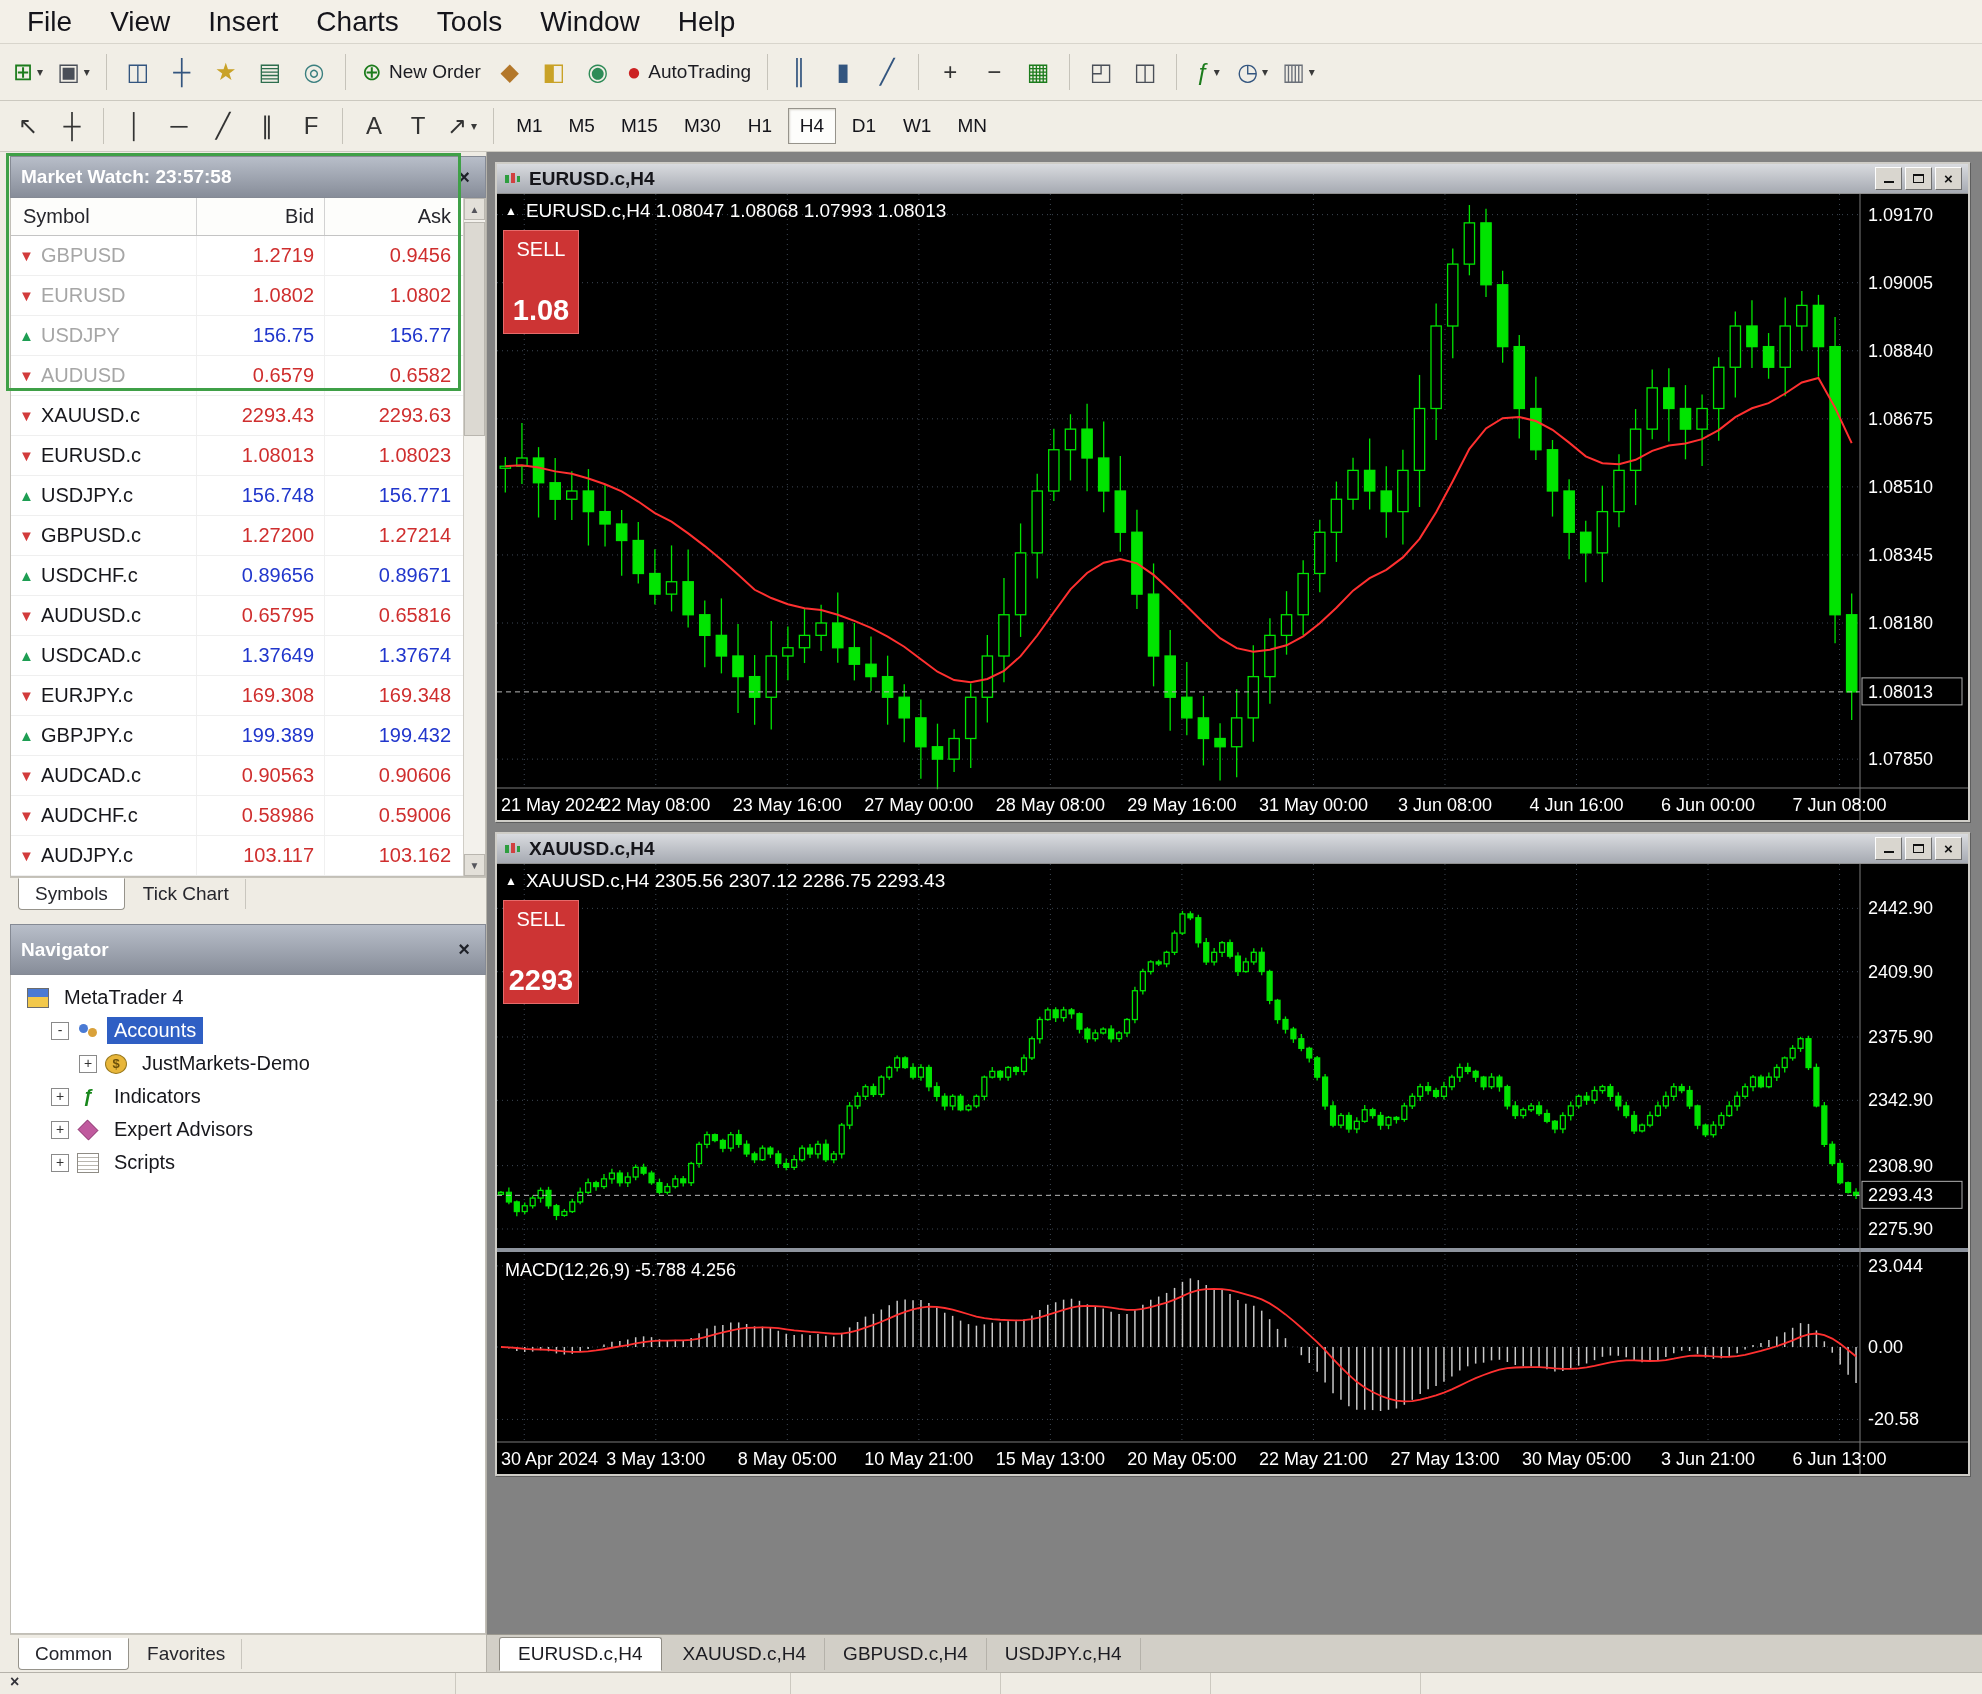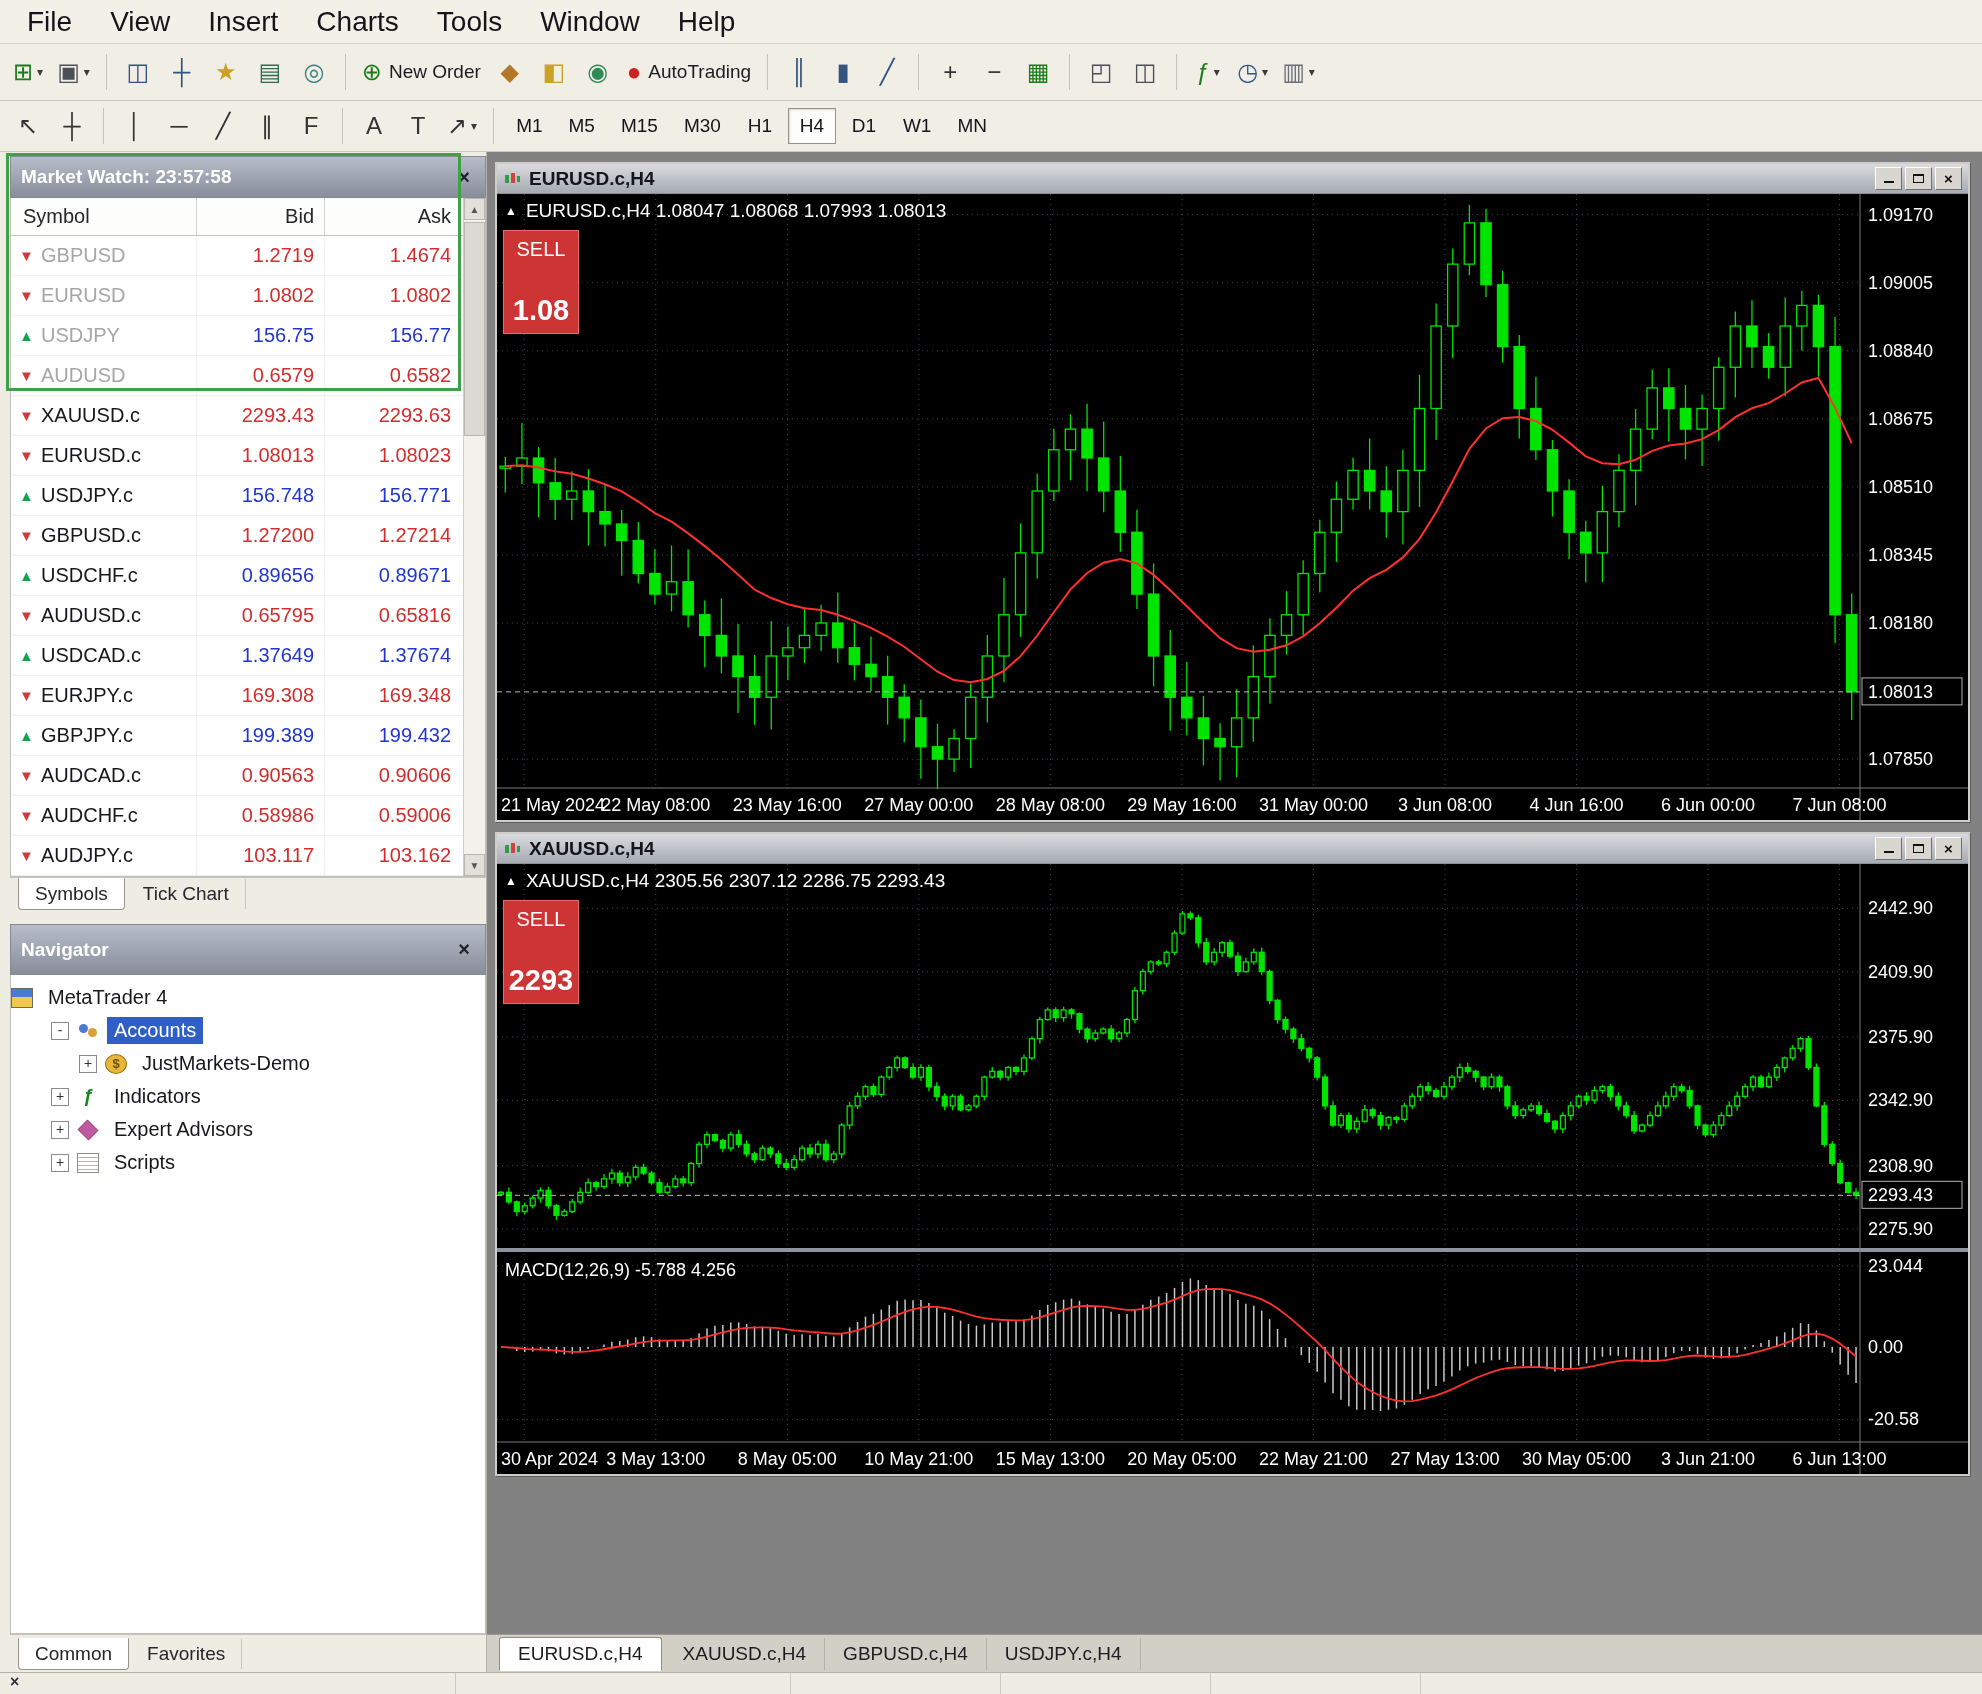--- a/index.html
+++ b/index.html
@@ -257,21 +257,21 @@
             <div class="mw-header">
               <span class="mw-hcell h-sym">Symbol</span>
               <span class="mw-hcell h-bid">Bid</span>
               <span class="mw-hcell h-ask">Ask</span>
             </div>
             <div class="mw-rows" id="mwRows">
                 <div class="mw-row muted">
                   <span class="mw-arrow down">▼</span>
                   <span class="mw-sym">GBPUSD</span>
                   <span class="mw-bid val down">1.2719</span>
-                  <span class="mw-ask val down">1.4674</span>
+                  <span class="mw-ask val down">0.9456</span>
                 </div>
                 <div class="mw-row muted">
                   <span class="mw-arrow down">▼</span>
                   <span class="mw-sym">EURUSD</span>
                   <span class="mw-bid val down">1.0802</span>
                   <span class="mw-ask val down">1.0802</span>
                 </div>
                 <div class="mw-row muted">
                   <span class="mw-arrow up">▲</span>
                   <span class="mw-sym">USDJPY</span>
@@ -370,21 +370,21 @@
           </div>
         <div class="mw-highlight"></div>
       </div>
 
       <div class="nav">
         <div class="panel-title">
           <span>Navigator</span>
           <span class="panel-close">×</span>
         </div>
         <div class="tree" id="navTree">
-            <div class="tree-row" style="padding-left: 0;">
+            <div class="tree-row" style="padding-left: 16px;">
               <span class="ticon metatrader-icon"></span>
               <span class="tree-label">MetaTrader 4</span>
             </div>
             <div class="tree-row" style="padding-left: 40px;">
               <span class="expander">-</span>
               <span class="ticon accounts-icon"></span>
               <span class="tree-label selected">Accounts</span>
             </div>
             <div class="tree-row" style="padding-left: 68px;">
               <span class="expander">+</span>

